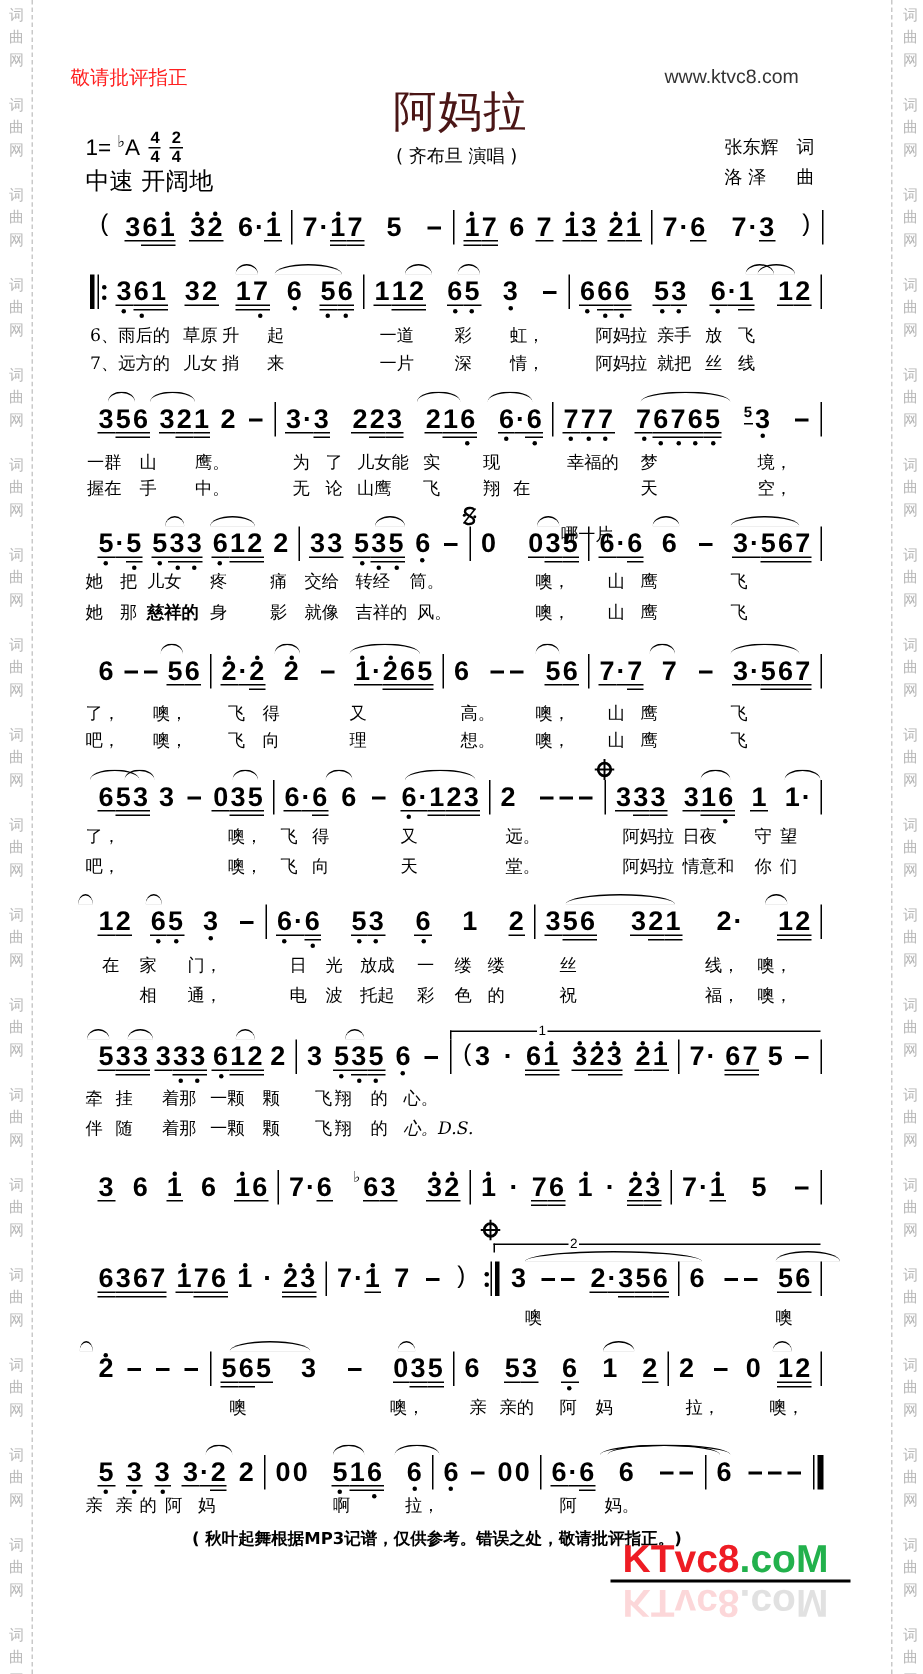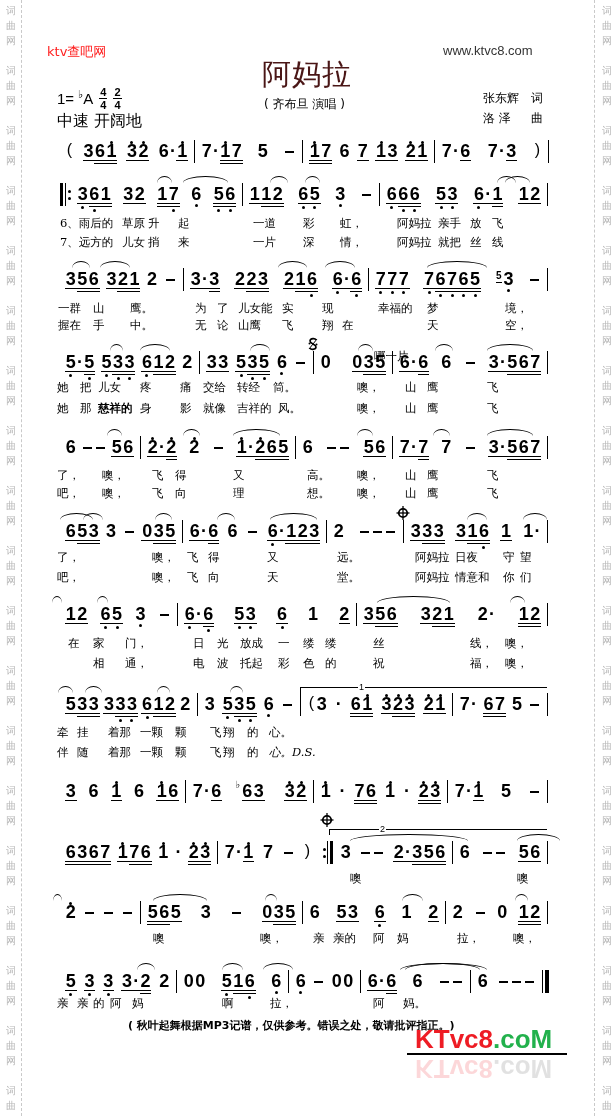--- a/index.html
+++ b/index.html
@@ -167,21 +167,21 @@
       <span class="wm" style="left: 601px; top: 1040px;">曲</span>
       <span class="wm" style="left: 601px; top: 1055px;">网</span>
       <span class="wm" style="left: 5px; top: 1085px;">词</span>
       <span class="wm" style="left: 5px; top: 1100px;">曲</span>
       <span class="wm" style="left: 5px; top: 1115px;">网</span>
       <span class="wm" style="left: 601px; top: 1085px;">词</span>
       <span class="wm" style="left: 601px; top: 1100px;">曲</span>
       <span class="wm" style="left: 601px; top: 1115px;">网</span>
     </div>
 
-  <div class="abs site-left">ktv查吧网</div>
+  <div class="abs site-left">敬请批评指正</div>
   <div class="abs site-right">www.ktvc8.com</div>
   <div class="abs title">阿妈拉</div>
   <div class="abs performer">( 齐布旦 演唱 )</div>
 
   <div class="abs keysig">
     <span>1=</span>
     <span class="acc">♭</span>
     <span>A</span>
     <span class="frac">
       <span class="num">4</span>

